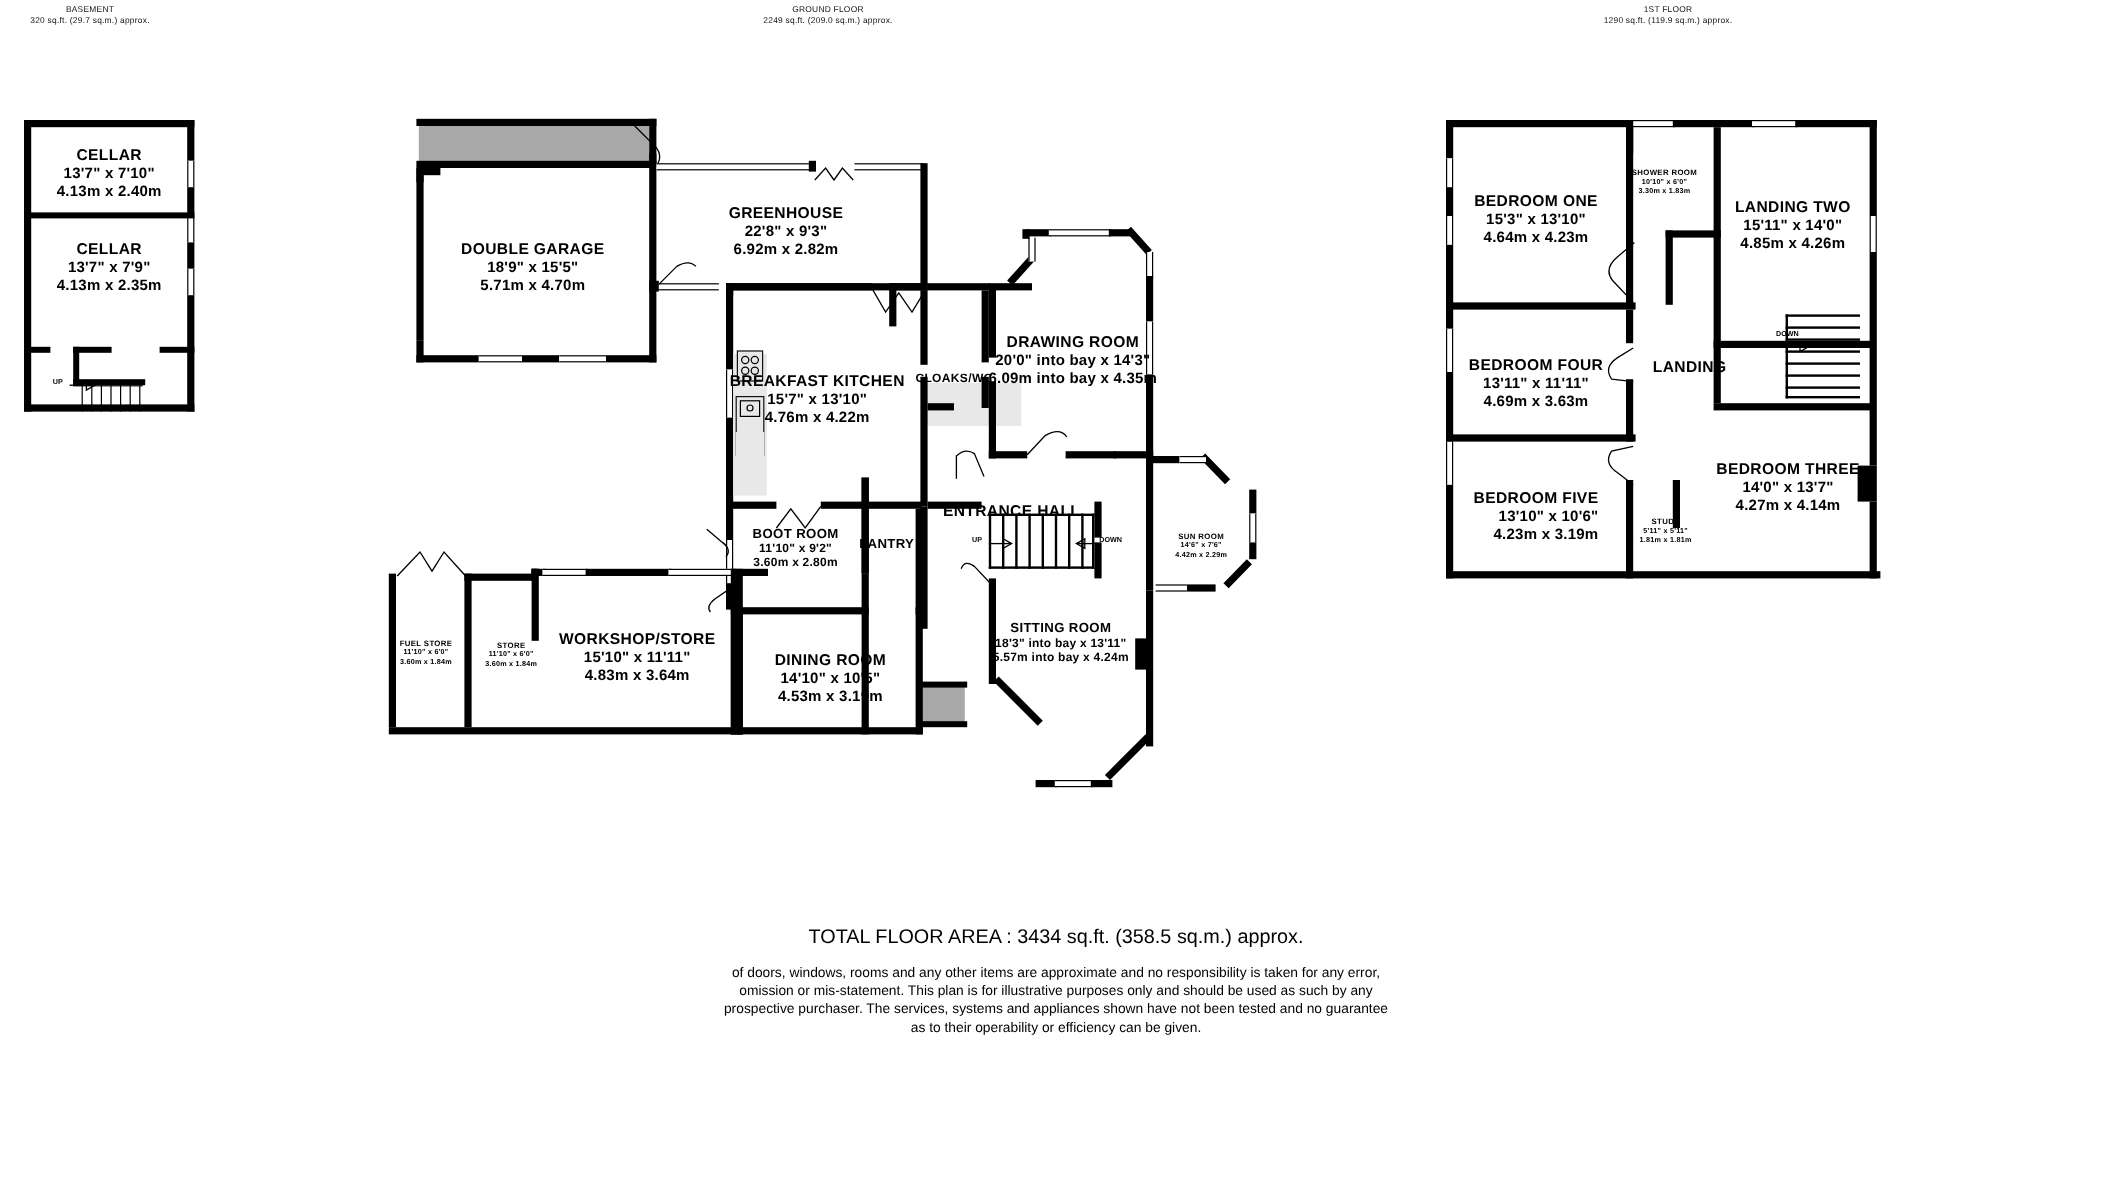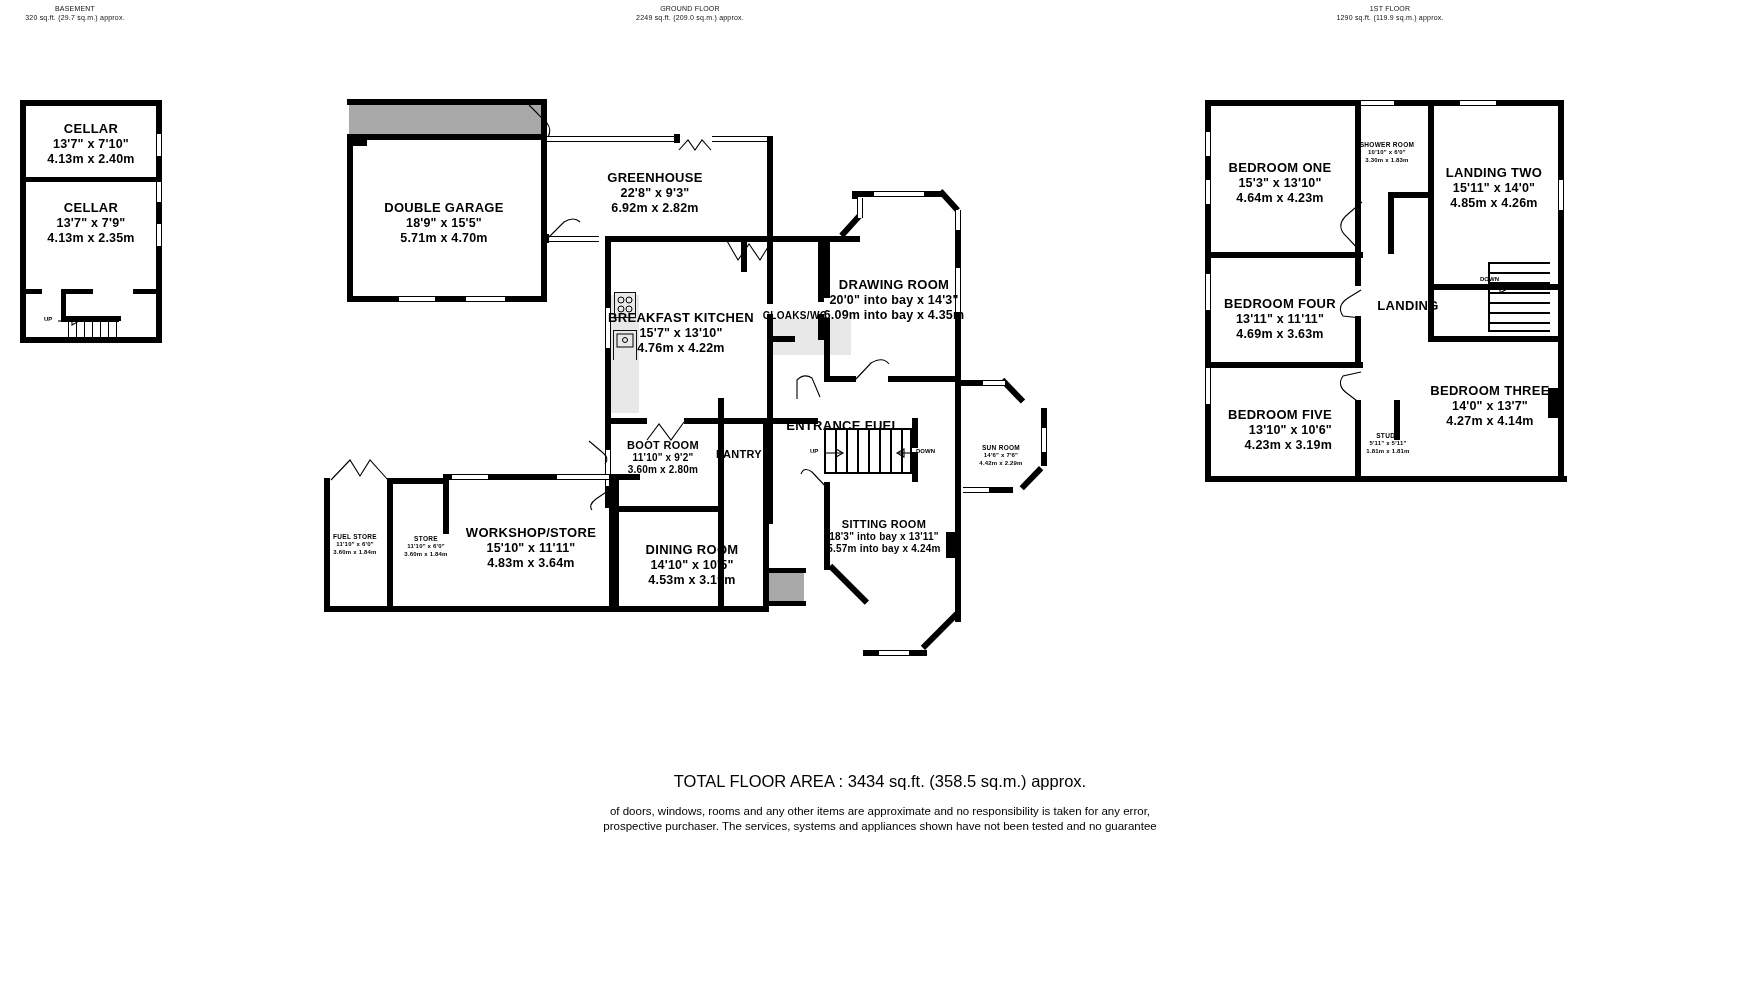--- a/index.html
+++ b/index.html
@@ -355,21 +355,21 @@
     </div>
     <div class="lbl" style="left:894px;top:277px;">
       <div class="n">DRAWING ROOM</div>
       <div class="d">20'0" into bay x 14'3"</div>
       <div class="d">6.09m into bay x 4.35m</div>
     </div>
     <div class="lbl md" style="left:795px;top:310px;">
       <div class="n">CLOAKS/WC</div>
     </div>
     <div class="lbl" style="left:843px;top:418px;">
-      <div class="n">ENTRANCE FUEL</div>
+      <div class="n">ENTRANCE HALL</div>
     </div>
     <div class="lbl nm" style="left:663px;top:439px;">
       <div class="n">BOOT ROOM</div>
       <div class="d">11'10"  x 9'2"</div>
       <div class="d">3.60m  x 2.80m</div>
     </div>
     <div class="lbl nm" style="left:739px;top:448px;">
       <div class="n">PANTRY</div>
     </div>
     <div class="lbl xs" style="left:1001px;top:444px;">
@@ -511,16 +511,18 @@
       <div class="n">STUDY</div>
       <div class="d">5'11"  x 5'11"</div>
       <div class="d">1.81m  x 1.81m</div>
     </div>
   </div>
 
   <div class="footer" style="top:770px;">
     <div class="ftitle">TOTAL FLOOR AREA : 3434 sq.ft. (358.5 sq.m.) approx.</div>
     <div style="height:12px;"></div>
     <div class="fbody">of doors, windows, rooms and any other items are approximate and no responsibility is taken for any error,</div>
+    <div class="fbody">omission or mis-statement. This plan is for illustrative purposes only and should be used as such by any</div>
     <div class="fbody">prospective purchaser. The services, systems and appliances shown have not been tested and no guarantee</div>
+    <div class="fbody">as to their operability or efficiency can be given.</div>
   </div>
 
 </div>
 
 </body></html>

